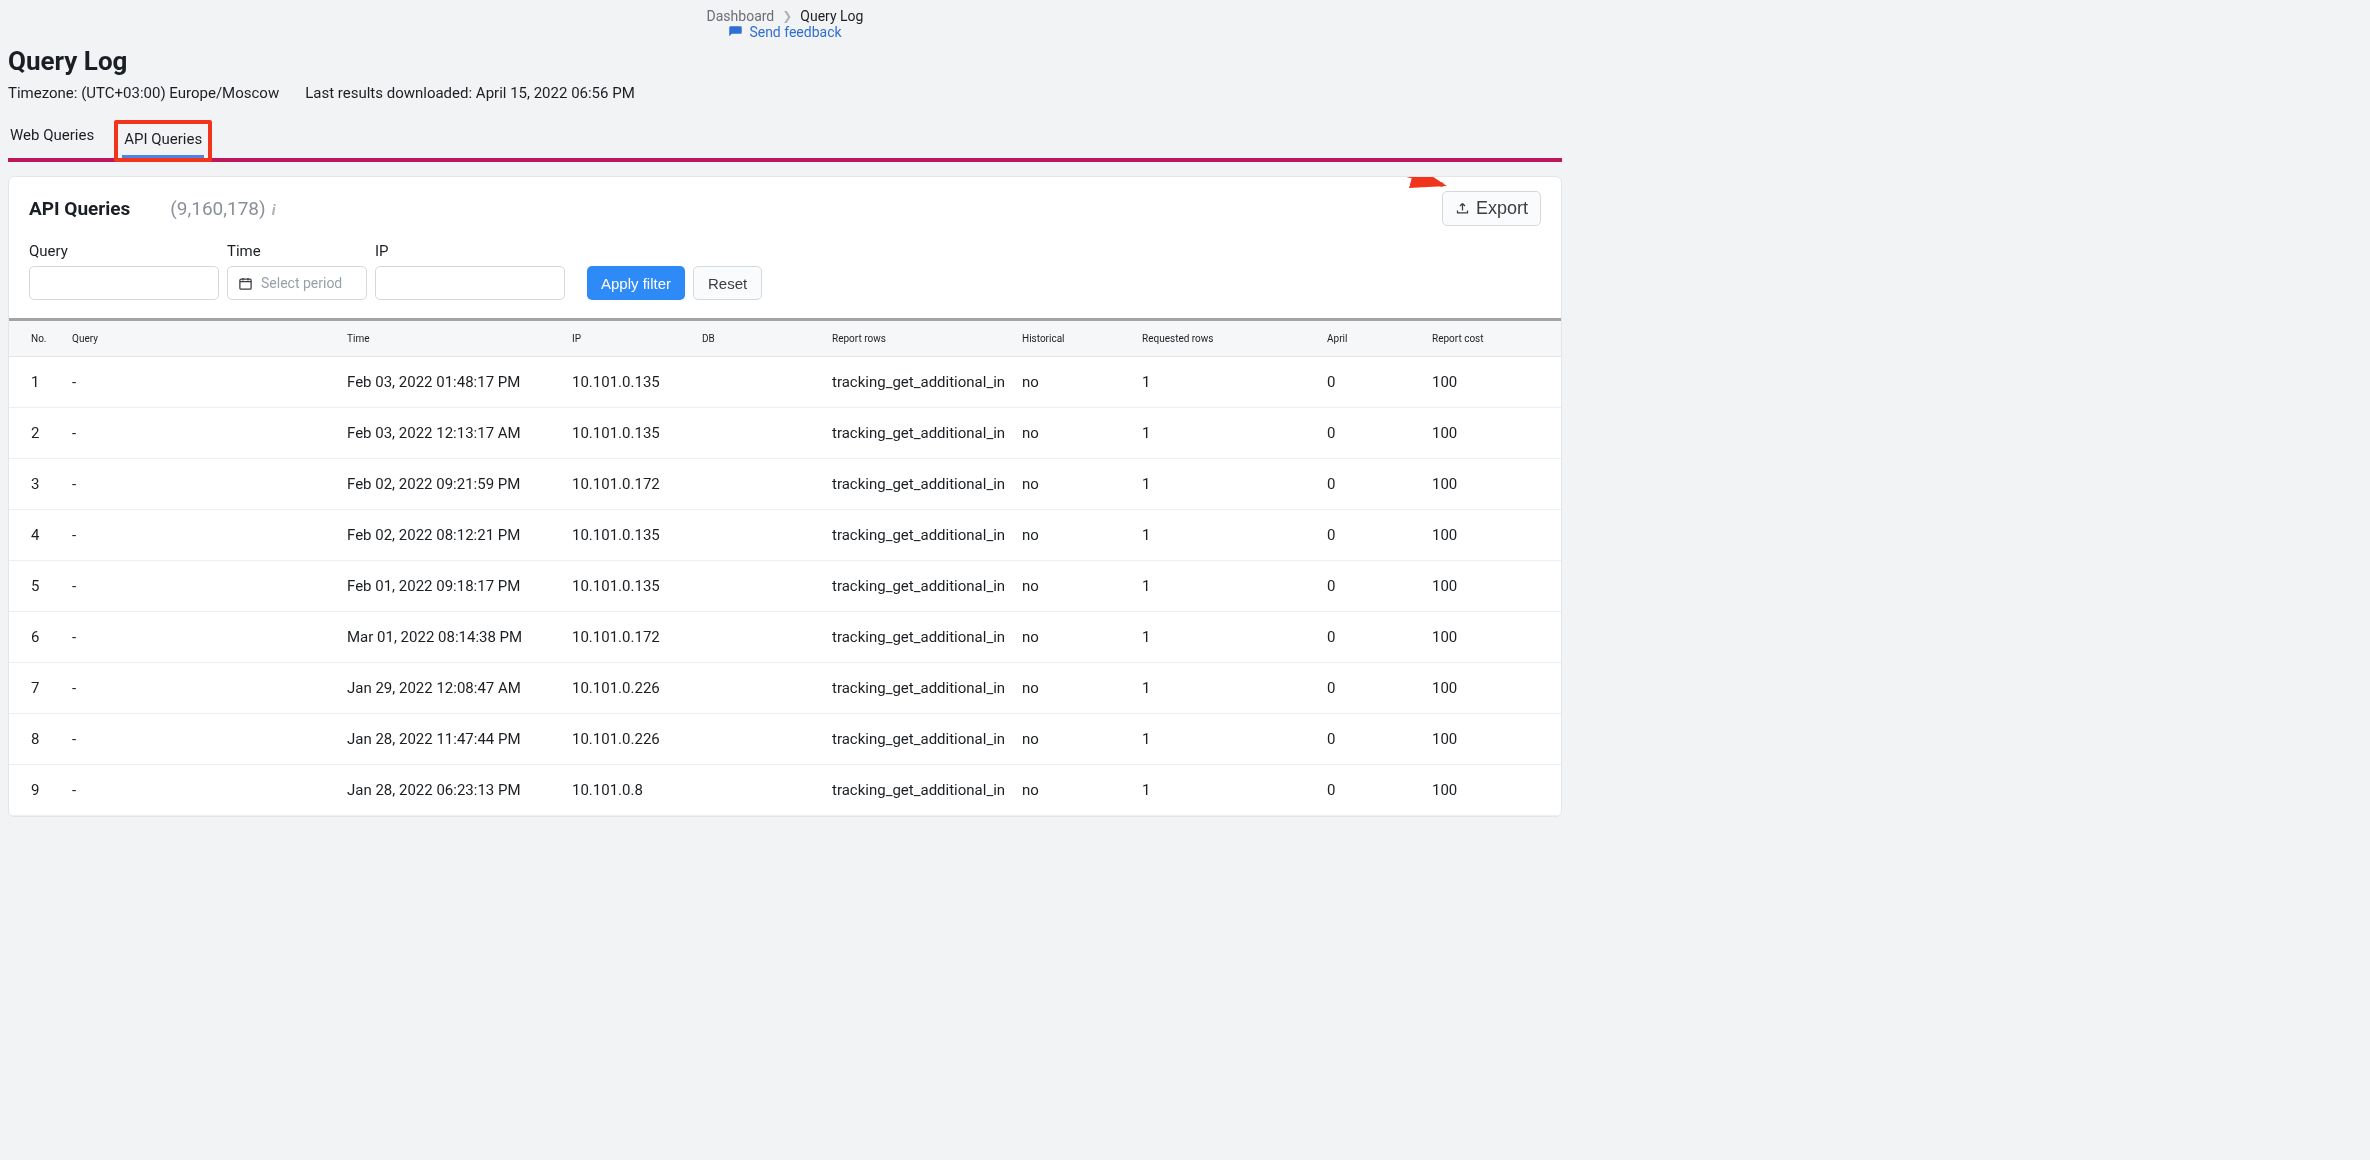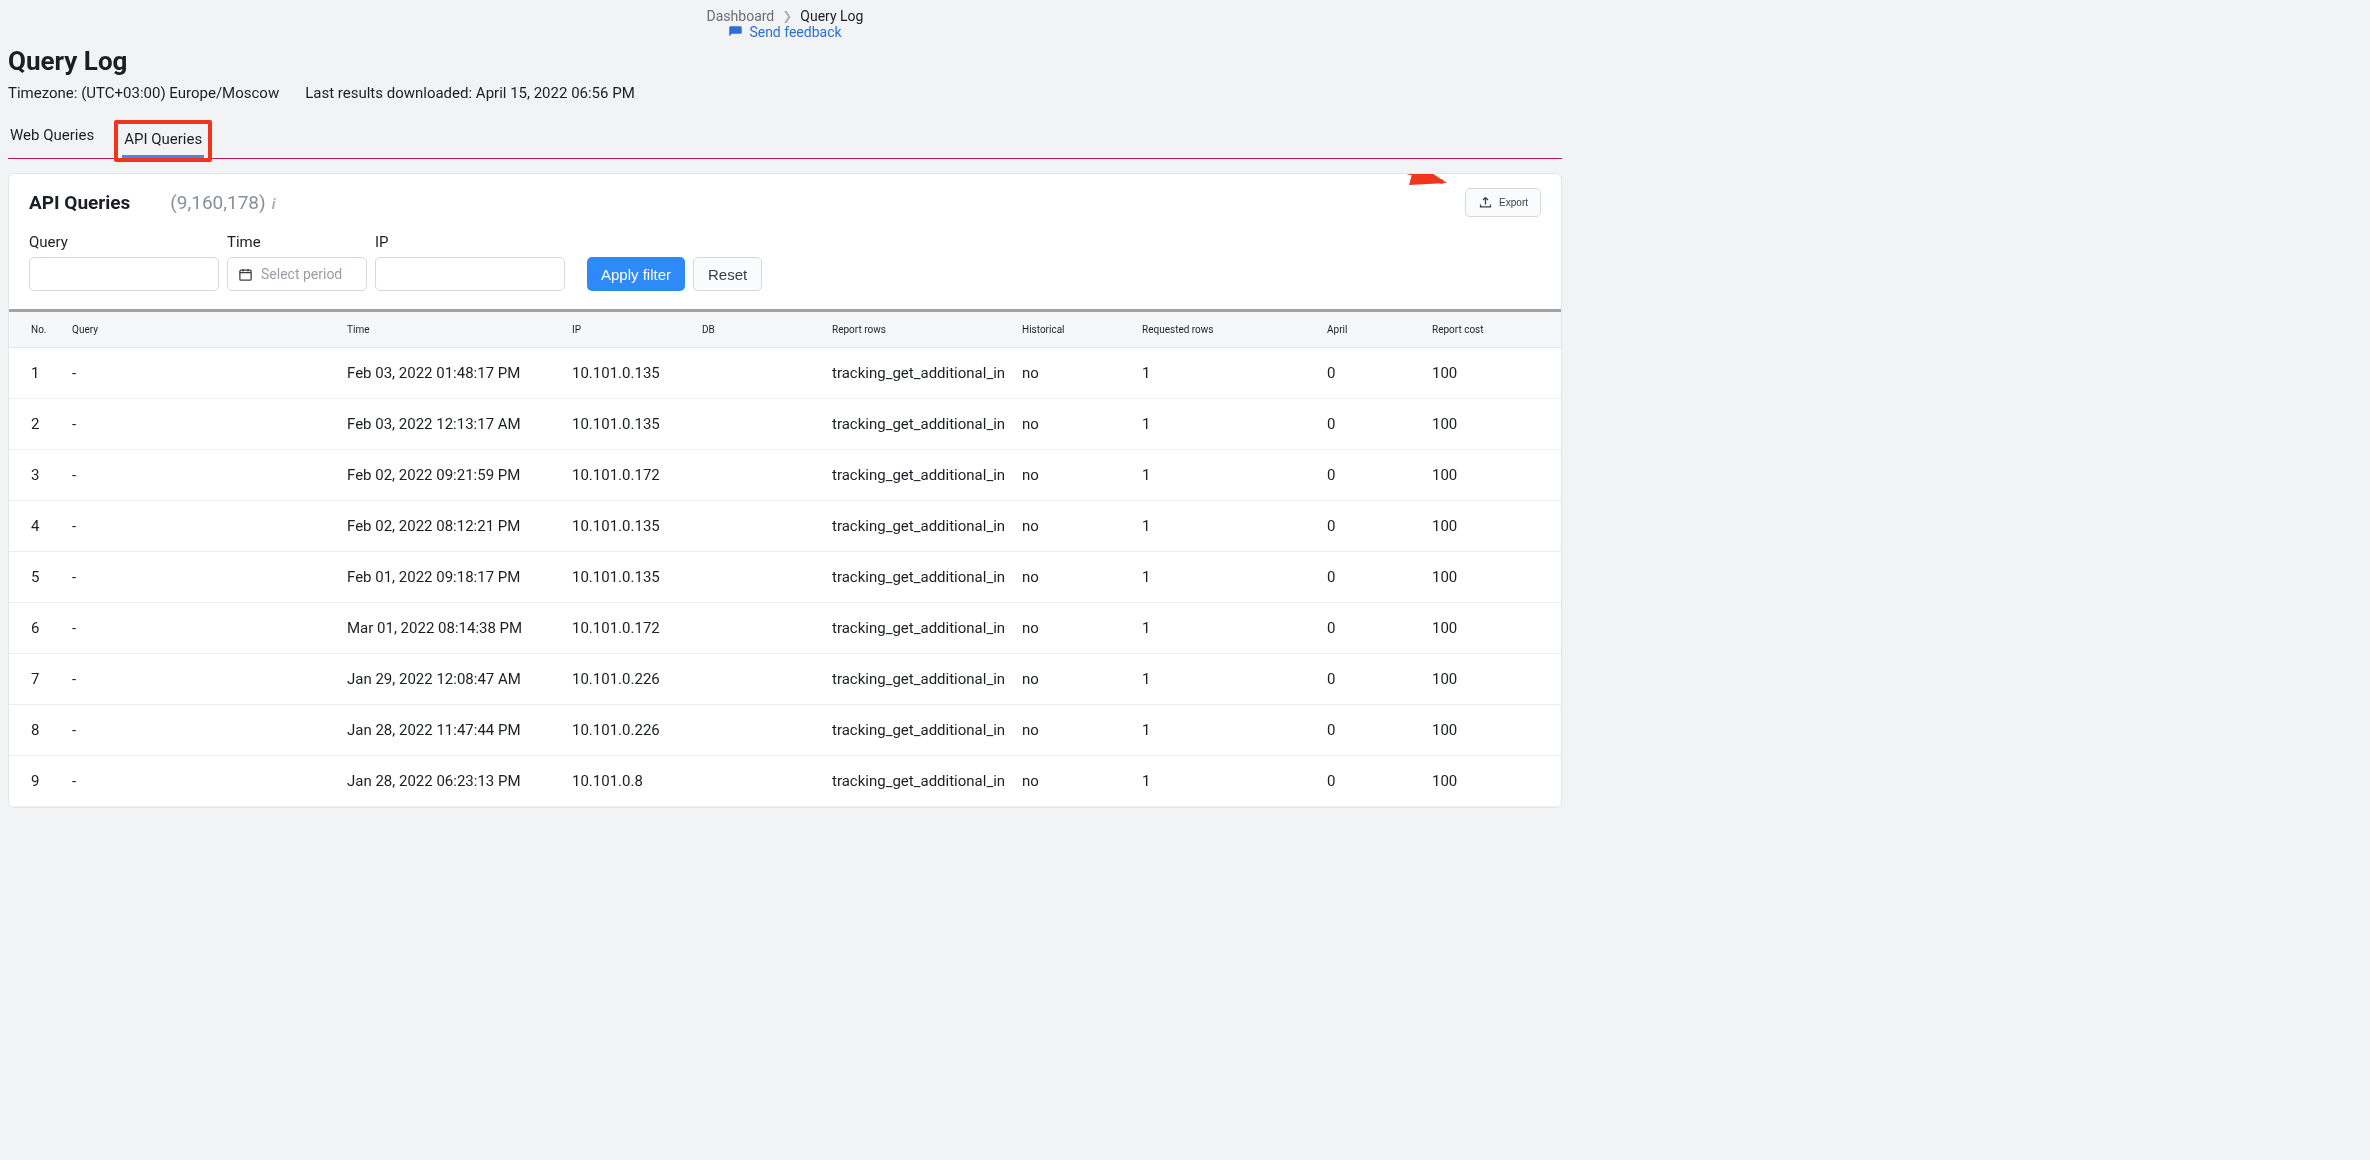--- a/index.html
+++ b/index.html
@@ -7,32 +7,32 @@
            background:#f2f3f5; color:#1b1f23; width:1570px; font-size:14px; }
     .page { padding:8px; }
     .top-row { display:flex; justify-content:space-between; align-items:center;flex-direction:column; }
     .breadcrumb { display:flex; gap:8px; align-items:center; font-size:14px; color:#6b6f76;}
     .breadcrumb a { color:#6b6f76; text-decoration:none; }
     .breadcrumb .chev { color:#b0b4ba; font-size:12px;}
     .breadcrumb .current { color:#1b1f23; }
     .send-feedback { color:#2d6fd2; text-decoration:none; display:flex; gap:6px; align-items:flex-end;}
     h1.page-title { font-size:26px; font-weight:700; margin-top:6px; }
     .meta-row { display:flex; gap:26px; margin-top:8px; color:#1b1f23; font-size:15px;}
-    .tabs { display:flex; gap:18px; margin-top:18px; border-bottom:1px solid #be185d;}
+    .tabs { display:flex; gap:18px; margin-top:18px; border-bottom:4px solid #be185d;}
     .tab { padding:6px 2px 10px 2px; font-size:15px; color:#1b1f23; cursor:pointer; position:relative;}
     .tab.active { font-weight:400;}
     .tab.active::after { content:""; position:absolute; left:0; right:0; bottom:0; height:3px; background:#4a86e8;}
     .highlight-box { border:4px solid #f1351d; border-radius:2px; padding:0 4px;}
     .card { background:#fff; border:1px solid #e3e5e8; border-radius:6px; margin-top:14px; overflow:hidden;}
     .card-head { display:flex; justify-content:space-between; align-items:center; padding:14px 20px 10px 20px;}
     .card-title { font-size:19px; font-weight:700; display:flex; gap:6px; align-items:baseline;}
     .card-title .count { color:#8a8f98; font-weight:400;margin-left:34px;}
     .card-title .info { color:#b0b4ba; font-style:italic; font-size:15px;}
     .export-btn { display:flex; gap:6px; align-items:center; border:1px solid #d5d8dc; border-radius:5px;
-                  background:#fafbfc; padding:6px 12px; font-size:10px; color:#3a3d42; cursor:pointer;}
+                  background:#fafbfc; padding:6px 12px; font-size:18px; color:#3a3d42; cursor:pointer;}
     .filters { display:flex; gap:8px; align-items:flex-end; padding:6px 20px 18px 20px;}
     .fgroup { display:flex; flex-direction:column; gap:6px;}
     .fgroup label { font-size:15px; color:#1b1f23;}
     .finput { border:1px solid #d5d8dc; border-radius:5px; height:34px; padding:0 10px; font-size:14px; background:#fff;}
     .finput.query { width:190px;}
     .finput.ip { width:190px;}
     .time-btn { border:1px solid #d5d8dc; border-radius:5px; height:34px; width:140px;
                 display:flex; align-items:center; gap:8px; padding:0 10px; background:#fff; cursor:pointer; color:#9aa0a8;}
     .btn-primary { background:#2d8af7; color:#fff; border:none; border-radius:5px; height:34px;
                    padding:0 14px; font-size:15px; font-weight:500; cursor:pointer;}

